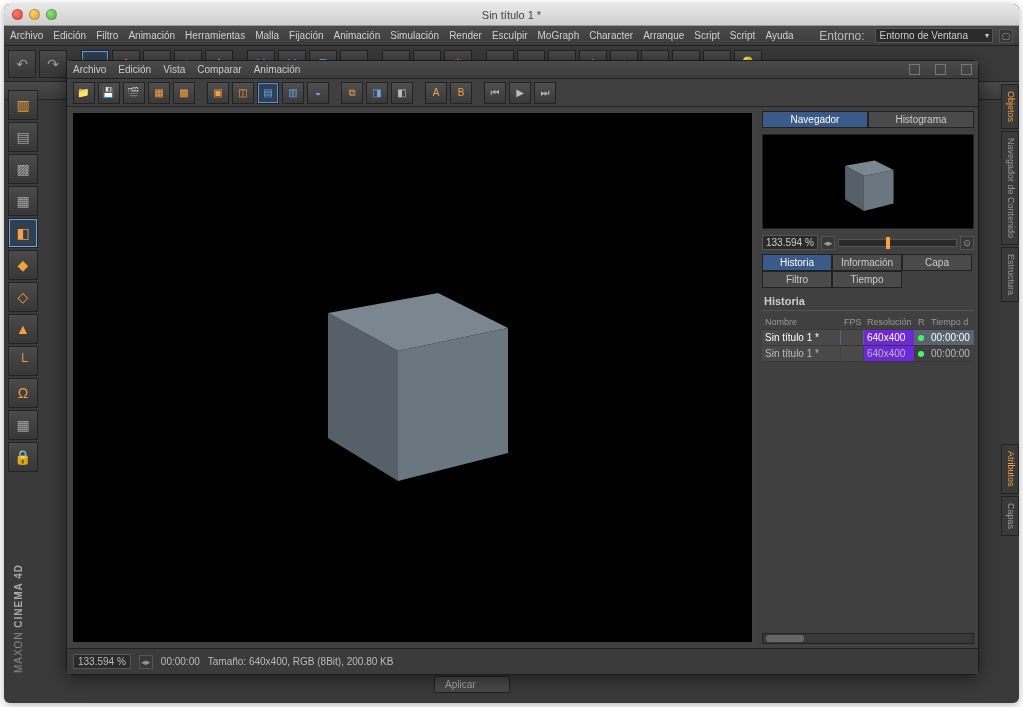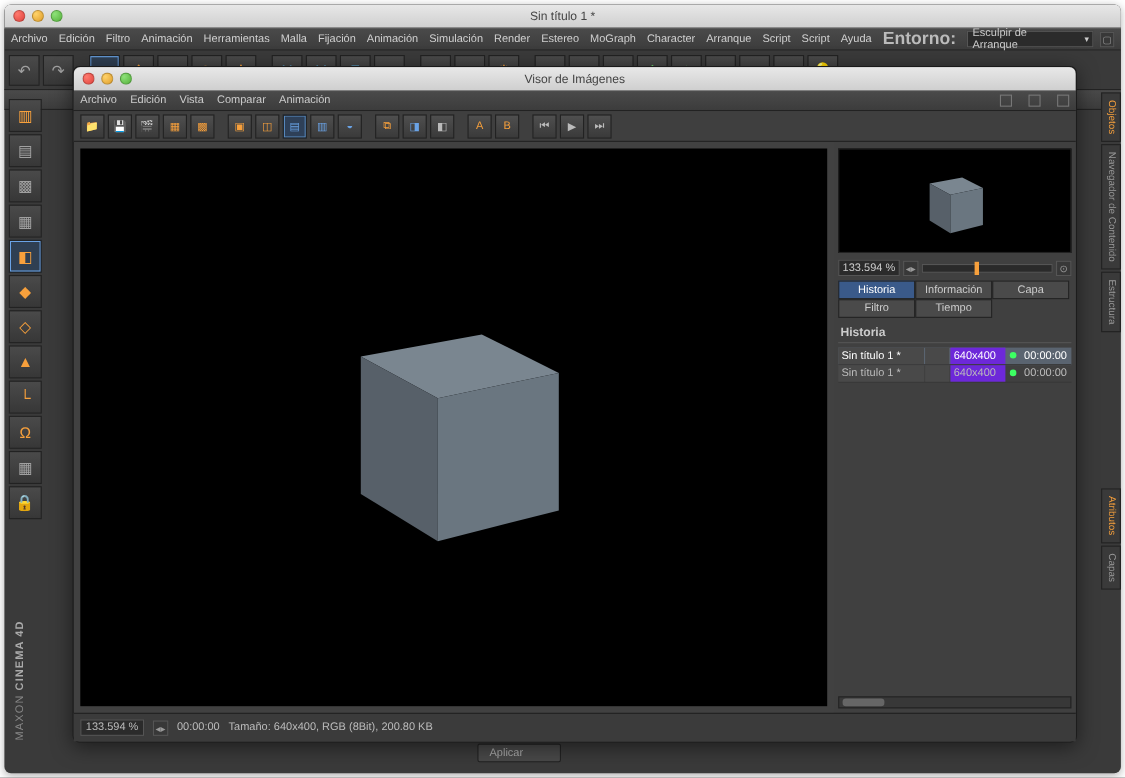--- a/index.html
+++ b/index.html
@@ -12,21 +12,21 @@
 .tl { width: 11px; height: 11px; border-radius: 50%; border: 1px solid rgba(0,0,0,0.2); }
 .tl.r { background: radial-gradient(circle at 30% 30%,#ff7b6f,#e0443e); }
 .tl.y { background: radial-gradient(circle at 30% 30%,#ffd36b,#e09e2a); }
 .tl.g { background: radial-gradient(circle at 30% 30%,#8fe27a,#55b23b); }
 .mac-title { position: absolute; left: 0; right: 0; text-align: center; pointer-events: none; }
 
 
 .menubar { height: 20px; background: linear-gradient(#4a4a4a,#3c3c3c); display: flex; align-items: center; font-size: 10px; color: #d0d0d0; padding: 0 6px; border-bottom: 1px solid #222; }
 .menubar span { margin-right: 10px; cursor: default; }
 .menubar .spacer { flex: 1; }
-.env-label { font-size: 16px; color: #bbb; margin-right: 4px; font-weight: bold; }
+.env-label { font-size: 12px; color: #bbb; margin-right: 4px; }
 .env-sel { background: #2b2b2b; color: #ccc; font-size: 10px; border: 1px solid #555; padding: 1px 14px 1px 4px; height: 15px; display: inline-flex; align-items: center; position: relative; }
 .env-sel:after { content: "▾"; position: absolute; right: 3px; font-size: 8px; }
 
 
 .main-toolbar { height: 36px; background: #3a3a3a; border-bottom: 1px solid #222; display: flex; align-items: center; padding: 0 4px; gap: 3px; }
 .tbtn { width: 28px; height: 28px; background: linear-gradient(#4a4a4a,#373737); border: 1px solid #222; display: inline-flex; align-items: center; justify-content: center; cursor: pointer; font-size: 14px; color: #f7a03c; position: relative; }
 .tbtn.blue { color: #5fb4e6; }
 .tbtn.gray { color: #a0a0a0; }
 .tbtn.sel { box-shadow: inset 0 0 0 1px #6aa3e6; background: #2f3f52; }
 .tgap { width: 8px; }
@@ -120,31 +120,31 @@
     <span>Archivo</span>
     <span>Edición</span>
     <span>Filtro</span>
     <span>Animación</span>
     <span>Herramientas</span>
     <span>Malla</span>
     <span>Fijación</span>
     <span>Animación</span>
     <span>Simulación</span>
     <span>Render</span>
-    <span>Estereo</span>
+    <span>Esculpir</span>
     <span>MoGraph</span>
     <span>Character</span>
     <span>Arranque</span>
     <span>Script</span>
     <span>Script</span>
     <span>Ayuda</span>
     <div class="spacer"></div>
     <span class="env-label">Entorno:</span>
     <div class="env-sel">
-        <span>Esculpir de Arranque</span>
+        <span>Entorno de Ventana</span>
       </div>
     <div class="smallbtn" style="margin-left:6px">▢</div>
   </div>
 
   <div class="main-toolbar">
     <div class="tbtn gray">↶</div>
     <div class="tbtn gray">↷</div>
     <div class="tgap"></div>
     <div class="tbtn sel">↖</div>
     <div class="tbtn">✥</div>
@@ -215,28 +215,20 @@
     <div class="btn">Tamaño</div>
     <div class="btn">Aplicar</div>
   </div>
 
   <div class="app-brand">
     <span>MAXON</span> <b>CINEMA 4D</b>
   </div>
 </div>
 
 <div class="visor">
-  <div class="mac-titlebar">
-    <div class="traffic">
-      <div class="tl r"></div>
-      <div class="tl y"></div>
-      <div class="tl g"></div>
-    </div>
-    <div class="mac-title">Visor de Imágenes</div>
-  </div>
   <div class="visor-menu">
     <span>Archivo</span>
     <span>Edición</span>
     <span>Vista</span>
     <span>Comparar</span>
     <span>Animación</span>
     <div class="spacer"></div>
     <span class="tiny-ic"></span>
     <span class="tiny-ic"></span>
     <span class="tiny-ic"></span>
@@ -271,20 +263,24 @@
       <div class="cube-render">
         <svg class="cube-svg" viewBox="0 0 260 260">
           <polygon points="45,70 155,50 225,85 115,108" fill="#7a8690"></polygon>
           <polygon points="45,70 115,108 115,238 45,195" fill="#576069"></polygon>
           <polygon points="115,108 225,85 225,210 115,238" fill="#6a7680"></polygon>
         </svg>
       </div>
     </div>
 
     <div class="visor-side">
+      <div class="side-tabs">
+        <div class="stab active">Navegador</div>
+        <div class="stab">Histograma</div>
+      </div>
       <div class="thumb">
         <svg viewBox="0 0 260 260">
           <polygon points="45,70 155,50 225,85 115,108" fill="#7a8690"></polygon>
           <polygon points="45,70 115,108 115,238 45,195" fill="#576069"></polygon>
           <polygon points="115,108 225,85 225,210 115,238" fill="#6a7680"></polygon>
         </svg>
       </div>
       <div class="zoom-row">
         <div class="zoom-field">133.594 %</div>
         <div class="smallbtn">◂▸</div>
@@ -296,20 +292,27 @@
 
       <div class="subtabs">
         <div class="stab active">Historia</div>
         <div class="stab">Información</div>
         <div class="stab">Capa</div>
         <div class="stab">Filtro</div>
         <div class="stab">Tiempo</div>
       </div>
       <div class="section-h">Historia</div>
       <div class="htable">
+        <div class="hrow hhead">
+          <div class="hcell name">Nombre</div>
+          <div class="hcell fps">FPS</div>
+          <div class="hcell res">Resolución</div>
+          <div class="hcell r">R</div>
+          <div class="hcell t">Tiempo d</div>
+        </div>
         <div class="hrow row-sel">
           <div class="hcell name">Sin título 1 *</div>
           <div class="hcell fps"></div>
           <div class="hcell res">640x400</div>
           <div class="hcell r"><span class="dotg"></span></div>
           <div class="hcell t">00:00:00</div>
         </div>
         <div class="hrow">
           <div class="hcell name">Sin título 1 *</div>
           <div class="hcell fps"></div>

